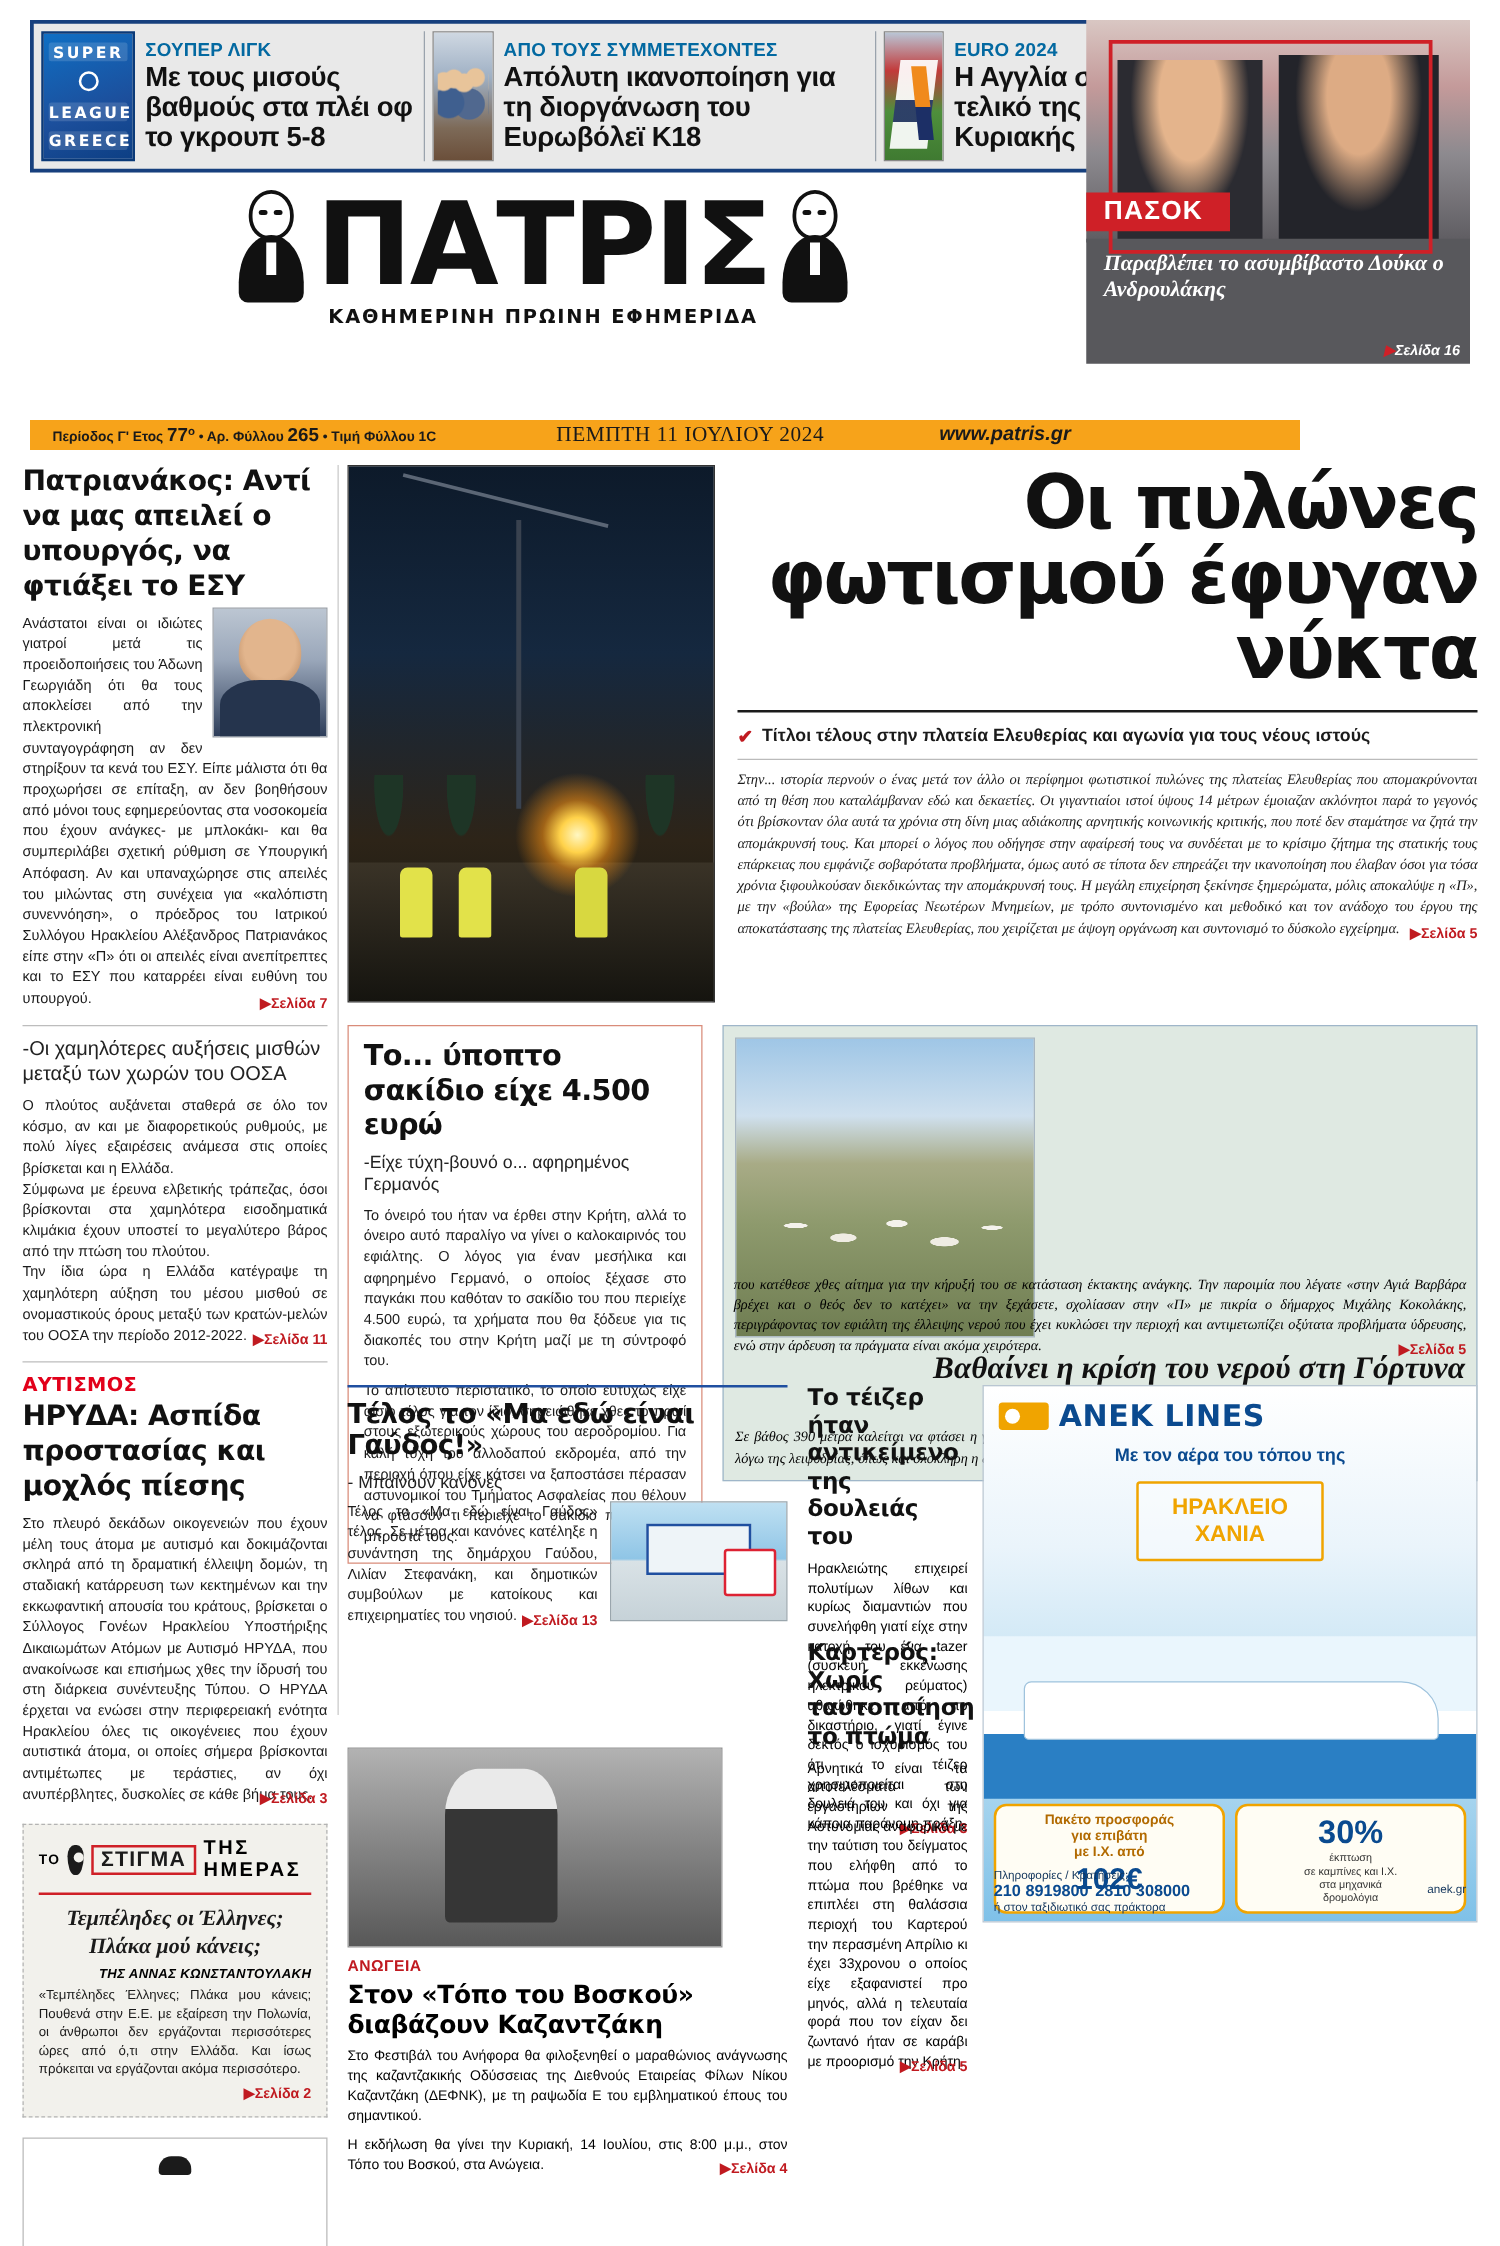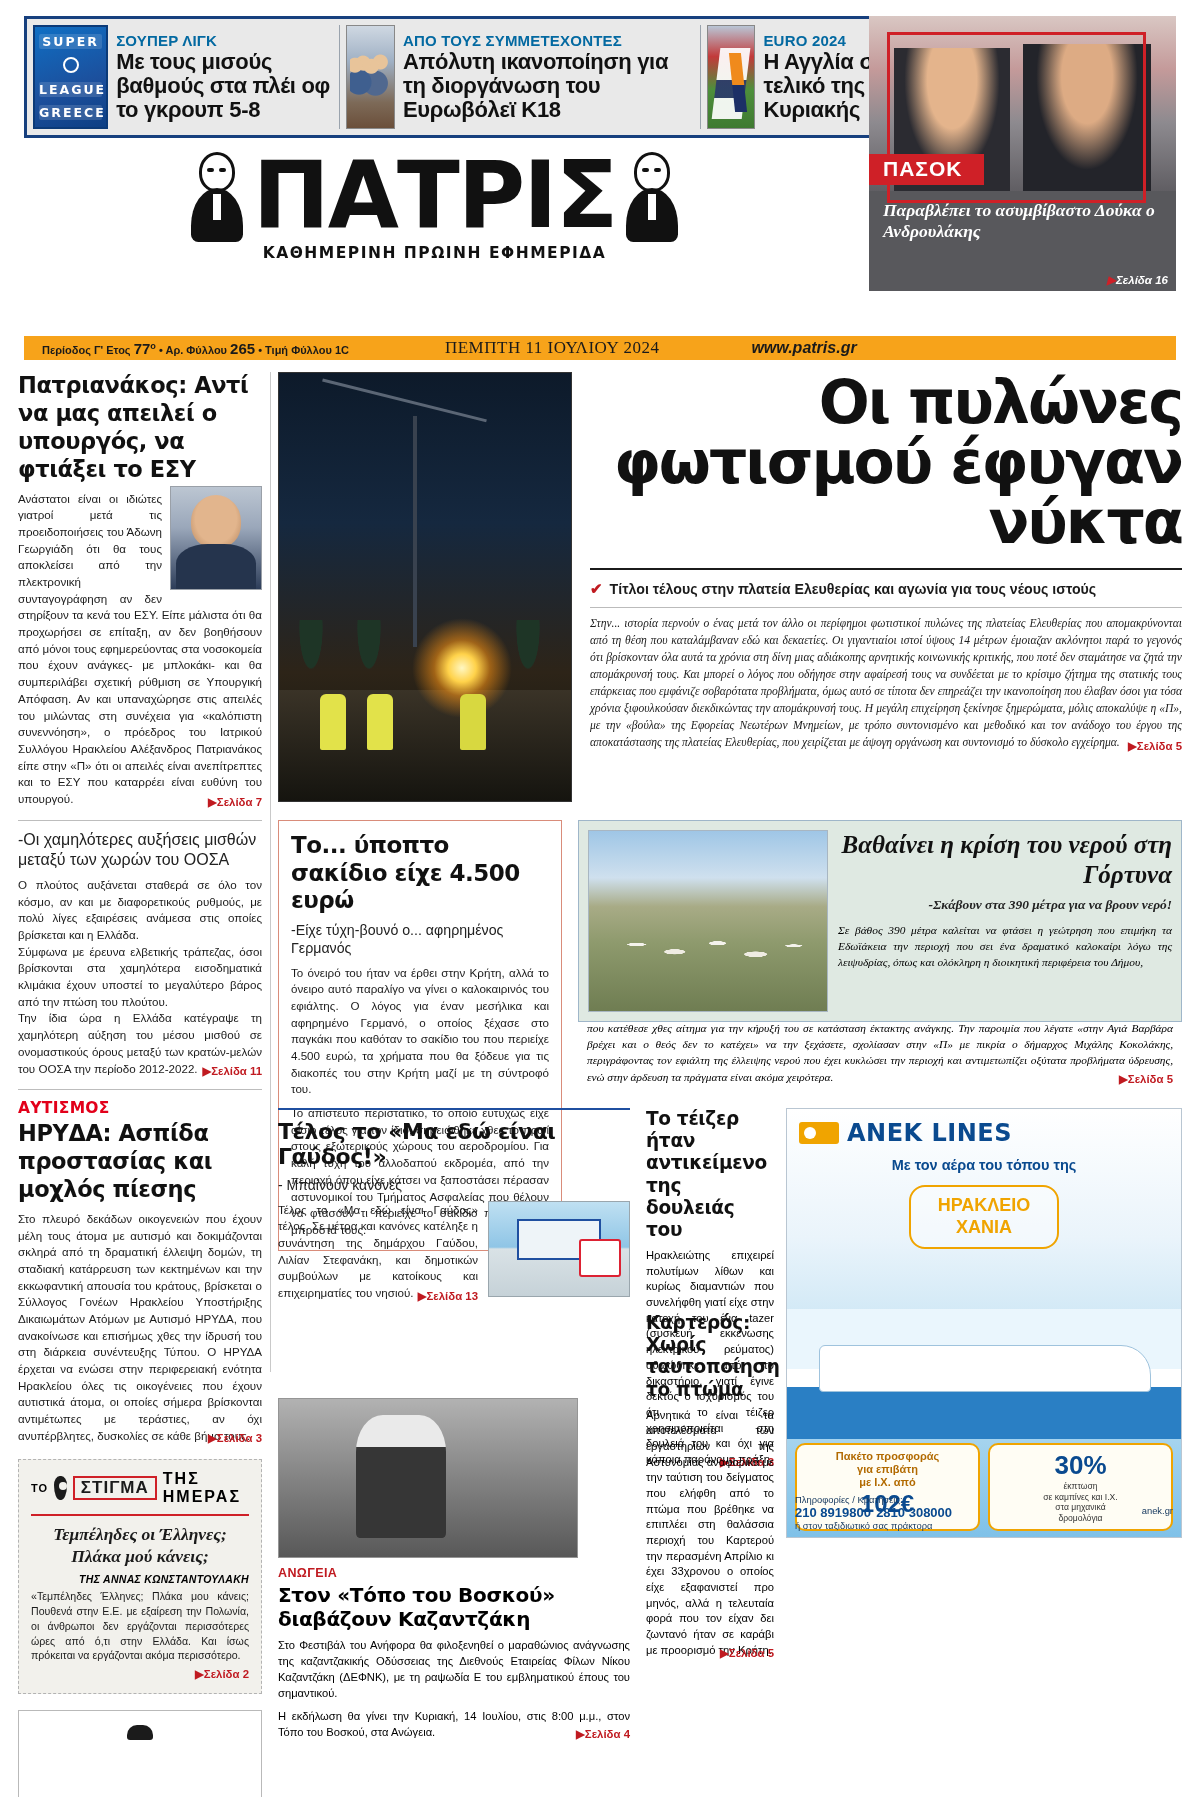--- a/index.html
+++ b/index.html
@@ -108,21 +108,21 @@
   }
   .mh-face { width:52px; height:92px; position:relative; }
   .mh-face .head { position:absolute; left:8px; top:2px; width:36px; height:40px; background:#fff; border:3px solid #111; border-radius:50% 50% 46% 46%; }
   .mh-face .body { position:absolute; left:0; top:38px; width:52px; height:54px; background:#111; border-radius:50% 50% 14% 14% / 70% 70% 14% 14%; }
   .mh-face .tie { position:absolute; left:22px; top:44px; width:8px; height:26px; background:#fff; }
   .mh-face .eye { position:absolute; top:18px; width:7px; height:4px; background:#111; border-radius:2px; }
   .mh-sub { font-size:15.5px; font-weight:bold; letter-spacing:1.5px; color:#111; margin-top:2px; font-family:"DejaVu Sans", sans-serif; }
 
   
   .infobar {
-    position:absolute; left:24px; top:336px; width:1152px; height:24px;
+    position:absolute; left:24px; top:336px; width:1016px; height:24px;
     background:#f7a31a; display:flex; align-items:center; color:#1a1a1a;
   }
   .ib-left { margin-left:18px; font-size:11px; font-weight:bold; white-space:nowrap; }
   .ib-left b.big { font-size:15px; }
   .ib-date { margin-left:96px; font-family:"Liberation Serif", serif; font-size:17px; letter-spacing:.5px; }
   .ib-url { margin-left:92px; font-size:16px; font-weight:bold; font-style:italic; }
 
   
   .col-left  { position:absolute; left:18px;  top:372px; width:244px; }
 
@@ -224,21 +224,21 @@
 
   
   .box-sakidio { border:1px solid #d98c7a; padding:11px 12px 10px; }
   .box-sakidio h2 {
     font-family:"DejaVu Sans",sans-serif; font-weight:bold; font-size:23px;
     line-height:1.2; letter-spacing:-.5px; color:#111;
   }
   .box-sakidio .sub { font-size:14.2px; margin-top:7px; }
 
   
-  .box-gortyna { border:1px solid #9fb6c9; background:#dfe9e2; padding:9px; display:flex; gap:10px; }
+  .box-gortyna { border:1px solid #9fb6c9; background:#dfe9e2; padding:9px; display:flex; gap:10px;flex-direction:column; }
   .g-photo {
     width:240px; height:182px; flex:0 0 240px; border:1px solid #a8b6c2;
     background:linear-gradient(180deg,#9fc6e6 0%,#cfe0ee 26%,#a8ab86 42%,#8e9a6d 62%,#6f7d52 100%);
     position:relative; overflow:hidden;
   }
   .g-photo::after{
     content:""; position:absolute; left:0; right:0; top:46%; height:34%;
     background:
       radial-gradient(ellipse at 20% 50%, #f4f2ec 9px, transparent 10px),
       radial-gradient(ellipse at 36% 62%, #efece3 10px, transparent 11px),
@@ -269,21 +269,21 @@
   .narrow h3 { font-family:"DejaVu Sans",sans-serif; font-weight:bold; font-size:18.5px; line-height:1.2; color:#111; letter-spacing:-.3px;}
   .narrow p { font-size:11.2px; line-height:1.4; text-align:justify; margin-top:7px;}
 
   
   .anek { border:1px solid #b9c6d2; background:linear-gradient(180deg,#ffffff 0%,#eaf4fb 30%,#bfe0f2 62%,#7fc1e8 100%); height:430px; position:relative; overflow:hidden;}
   .anek-top { display:flex; align-items:center; gap:8px; padding:10px 12px 0; }
   .anek-mark { width:40px; height:22px; background:#f0a400; border-radius:3px; position:relative;}
   .anek-mark::after{content:"";position:absolute;left:5px;top:5px;width:12px;height:12px;background:#fff;border-radius:50%;}
   .anek-name { font-size:24px; font-weight:bold; color:#0a4a8f; letter-spacing:.5px; font-family:"DejaVu Sans",sans-serif;}
   .anek-slogan { text-align:center; font-size:14.5px; color:#0a4a8f; font-weight:bold; margin-top:10px;}
-  .anek-dest { margin:12px auto 0; width:150px; border:2px solid #f0a400; border-radius:16px; padding:8px 0; text-align:center;
+  .anek-dest { margin:12px auto 0; width:150px; border:2px solid #f0a400; border-radius:3px; padding:8px 0; text-align:center;
     color:#f0a400; font-weight:bold; font-size:18px; line-height:1.22; background:rgba(255,255,255,.45);}
   .anek-ship { position:absolute; left:0; right:0; top:200px; height:130px;
     background:linear-gradient(180deg,#eaf6fd 0 46%, #ffffff 46% 60%, #2a7fc4 60% 100%);}
   .anek-ship::before{content:""; position:absolute; left:8%; top:28%; width:84%; height:34%; background:#fff; border-radius:6px 30px 4px 4px; border:1px solid #9fc3dd;}
   .anek-offers { position:absolute; left:8px; right:8px; top:334px; display:flex; gap:8px; }
   .offer { flex:1; border:2px solid #f0a400; border-radius:10px; background:#fffdf4; text-align:center; padding:5px 2px; }
   .offer .hd { font-size:11px; color:#b26a00; font-weight:bold; line-height:1.2; }
   .offer .big { font-size:24px; font-weight:bold; color:#0a4a8f; }
   .offer .pct { font-size:26px; font-weight:bold; color:#0a4a8f; }
   .offer .sm { font-size:8.6px; color:#333; line-height:1.25; }

